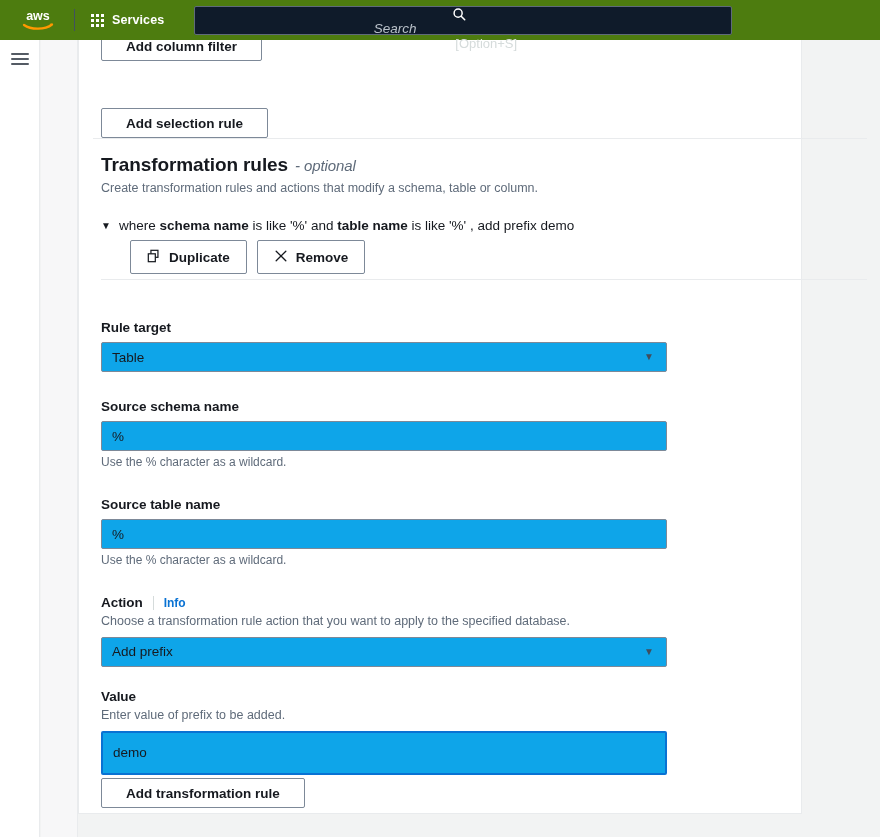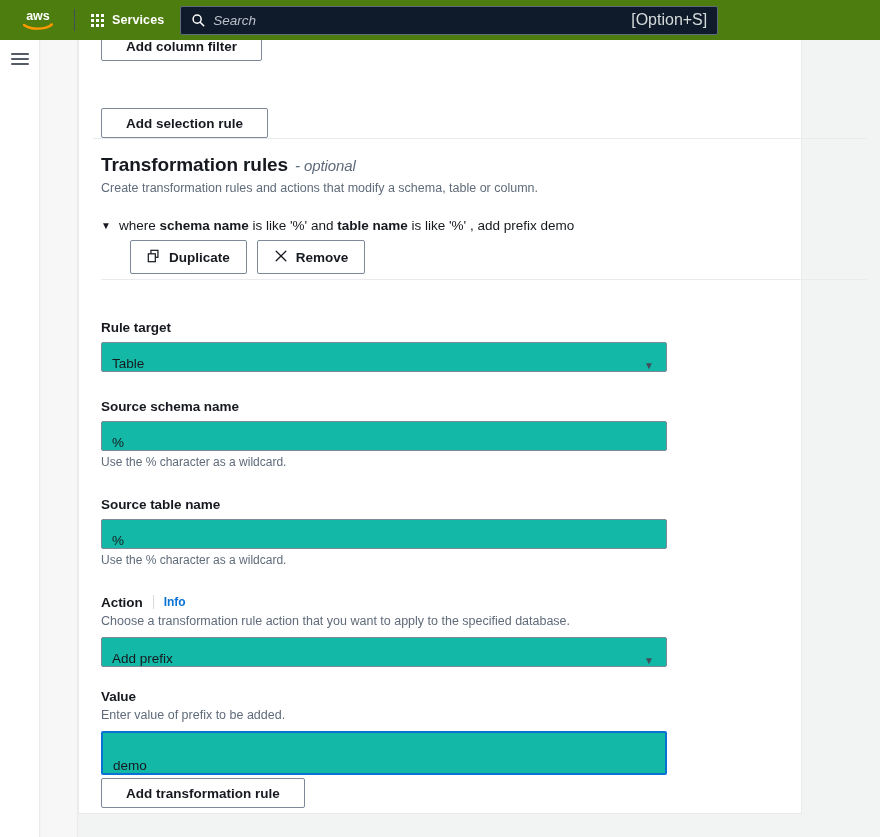--- a/index.html
+++ b/index.html
@@ -60,31 +60,32 @@
     display: block;
     width: 3px; height: 3px;
     background: #ffffff;
   }
   .services-label {
     font-size: 12.5px;
     font-weight: bold;
     letter-spacing: .1px;
   }
   .searchbar {
-    margin-left: 6px;
+    margin-left: 20px;
     width: 538px;
     height: 29px;
     background: #0f1b2a;
     border: 1px solid #5f6b7a;
     border-radius: 2px;
     display: flex;
     align-items: center;
     padding: 0 10px;
     box-sizing: border-box;
     cursor: text;
+    flex-direction: column;
   }
   .searchbar .sicon {
     flex: 0 0 auto;
     margin-right: 8px;
     display: flex;
     align-items: center;
   }
   .search-input {
     flex: 1 1 auto;
     background: transparent;
@@ -97,21 +98,21 @@
     padding: 0;
   }
   .search-input::placeholder {
     color: #b9c1c9;
     font-style: italic;
     opacity: 1;
   }
   .search-hint {
     flex: 0 0 auto;
     color: #d5dbdb;
-    font-size: 16px;
+    font-size: 13px;
     margin-left: 8px;
     padding-left: 38px;
   }
 
   
   .left-gutter {
     position: absolute;
     top: 40px; left: 0;
     width: 40px;
     height: 797px;
@@ -268,21 +269,21 @@
   
   .field { position: absolute; left: 22px; width: 566px; }
   .field-label {
     font-size: 13.5px;
     font-weight: bold;
     color: #16191f;
     letter-spacing: -0.05px;
   }
   .label-row {
     display: flex;
-    align-items: flex-start;
+    align-items: center;
     gap: 0;
   }
   .info-sep {
     width: 1px;
     height: 14px;
     background: #d5dbdb;
     margin: 0 10px;
   }
   .info-link {
     font-size: 12px;
@@ -302,24 +303,24 @@
     color: #5f6b7a;
     margin-top: 4px;
   }
 
   .select-box, .text-box {
     margin-top: 7px;
     width: 566px;
     height: 30px;
     border: 1px solid #7d8998;
     border-radius: 2px;
-    background: #14b8a6;
+    background: #0ea5e9;
     box-sizing: border-box;
     display: flex;
-    align-items: flex-end;
+    align-items: center;
     padding: 0 10px;
     font-size: 13.5px;
     color: #16191f;
     cursor: pointer;
   }
   .select-box { justify-content: space-between; }
   .select-arrow {
     color: #414d5c;
     font-size: 10px;
     line-height: 1;

